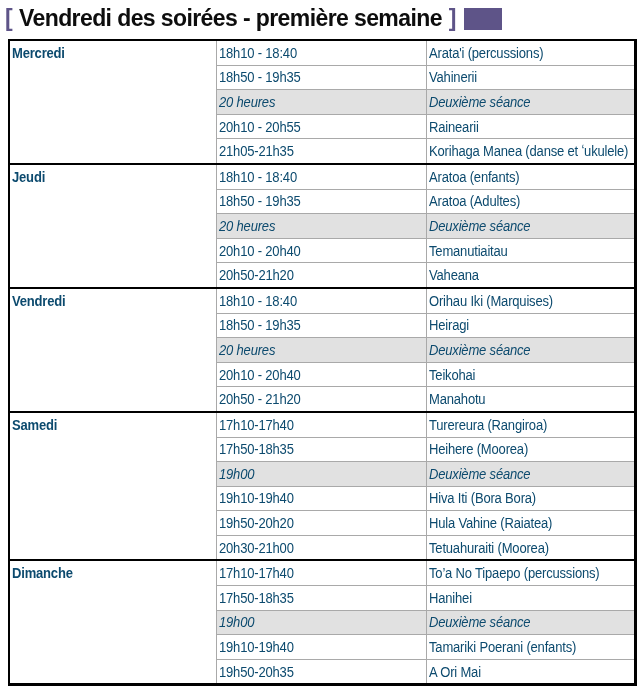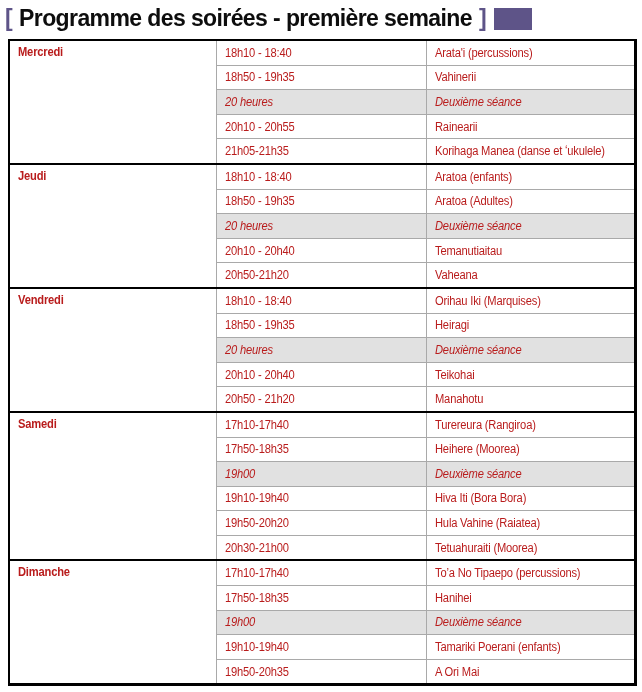--- a/index.html
+++ b/index.html
@@ -44,47 +44,47 @@
     width: 626px;
     margin-left: 8px;
     border: 2px solid #000000;
     border-right-width: 3px;
     border-bottom-width: 3px;
   }
   tbody.day-section { border-top: 2px solid #000000; }
   td {
     border: 1px solid #a9a9a9;
     height: 23.6px;
-    padding: 0 8px;
-    font-size: 12px;
+    padding: 0 2px;
+    font-size: 14px;
     letter-spacing: -0.2px;
     white-space: nowrap;
     vertical-align: middle;
-    color: #b91c1c;
+    color: #0c4a6e;
     overflow: hidden;
   }
   td.day {
     font-weight: bold;
     vertical-align: top;
     padding-top: 4px;
     background: #ffffff;
   }
   tr.hl td.time, tr.hl td.event { background: #e1e1e1; font-style: italic; }
   .txt {
     display: inline-block;
     transform: scaleX(0.93);
     transform-origin: 0 50%;
   }
 </style>
 </head>
 <body>
 
 <div class="title-bar">
   <span class="bracket open" style="color: rgb(94, 84, 136);">[</span>
-  <span class="title-text">Programme des soirées - première semaine</span>
+  <span class="title-text">Vendredi des soirées - première semaine</span>
   <span class="bracket close" style="color: rgb(94, 84, 136);">]</span>
   <span class="title-end-block" style="background: rgb(94, 84, 136);"></span>
 </div>
 
 <table class="schedule" id="schedule">
   <colgroup>
     <col style="width:207px">
     <col style="width:210px">
     <col style="width:209px">
   </colgroup>

